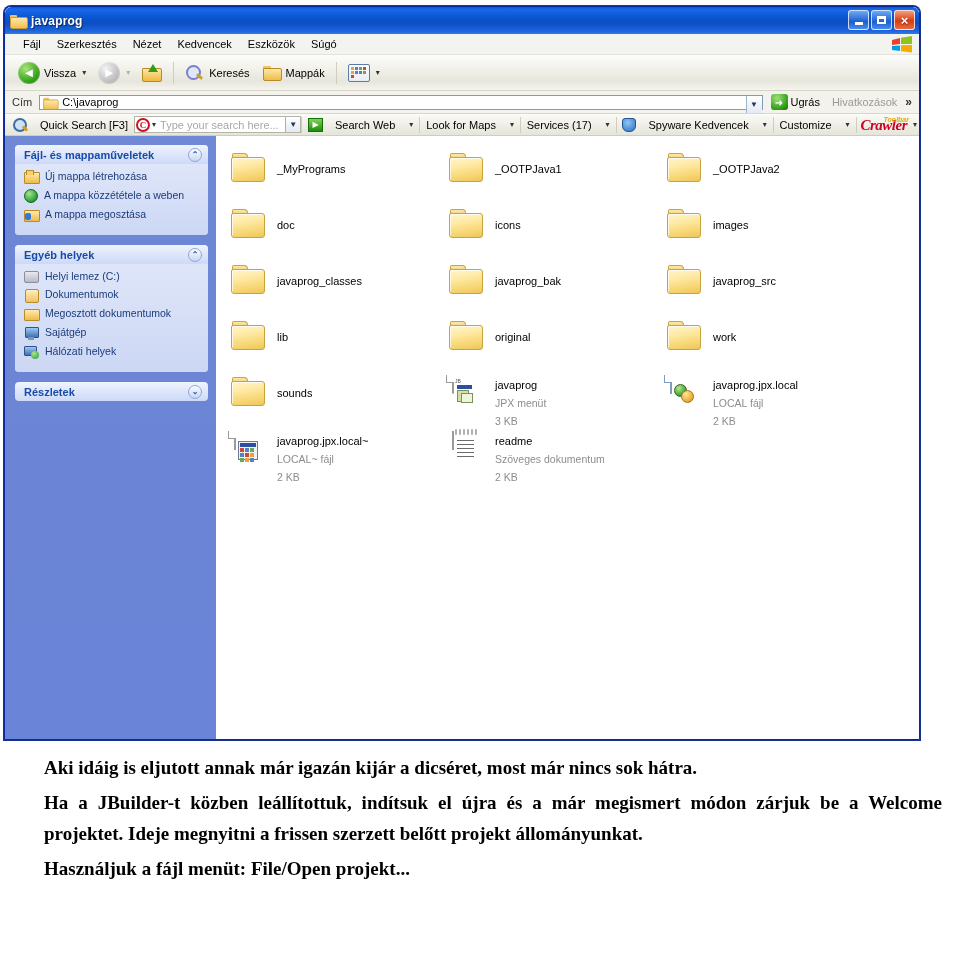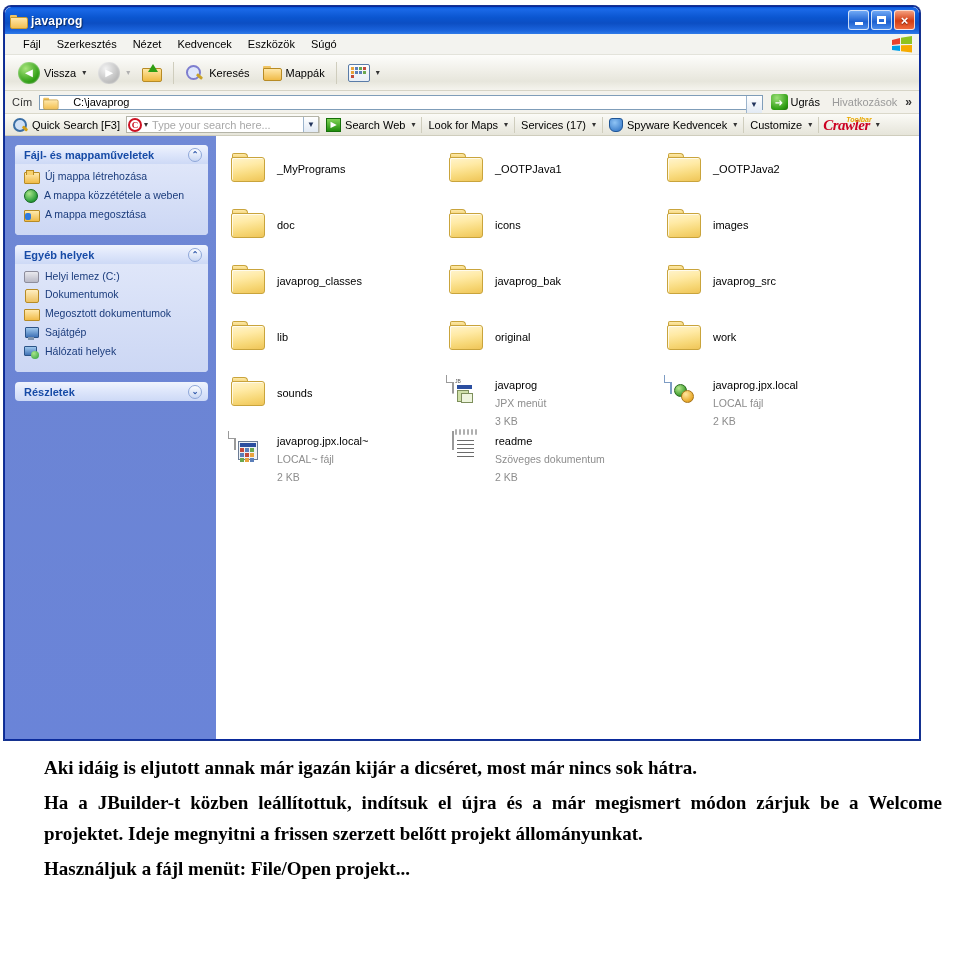--- a/index.html
+++ b/index.html
@@ -122,21 +122,21 @@
 
   
   #addressbar {
     height: 23px; background:#f3f2ec;
     border-bottom:1px solid #dad8ca;
     display:flex; align-items:center; padding:0 4px; gap:4px;
   }
   .addr-label { font-size:11px; color:#333; padding:0 3px; }
   .addr-box {
     flex:1; height:15px; background:#fff; border:1px solid #7f9db9;
-    display:flex; align-items:center; padding:0 2px; gap:15px; position:relative;
+    display:flex; align-items:center; padding:0 2px; gap:4px; position:relative;
   }
   .addr-box .folder-mini { transform:scale(.85); }
   .addr-text { font-size:11px; color:#000; }
   .addr-drop {
     width:16px; height:17px; background:linear-gradient(180deg,#fff,#e2eaf4);
     border-left:1px solid #9cb4cc; position:absolute; right:0; top:0;
     display:flex; align-items:center; justify-content:center; font-size:8px; color:#22345c;
   }
   .go-btn { display:flex; align-items:center; gap:3px; font-size:11px; padding:0 4px; }
   .go-icon { width:17px; height:16px; border-radius:3px;
@@ -145,21 +145,21 @@
   .links-label { font-size:11px; color:#9a9a9a; padding:0 4px; }
   .chev-more { font-size:12px; color:#333; font-weight:bold; padding-right:3px; }
 
   
   #crawlerbar {
     height: 22px;
     background: linear-gradient(180deg,#fbfbf7,#eeede5 60%,#e6e5da);
     border-bottom:1px solid #cfcdbd;
     display:flex; align-items:center; padding:0 2px; gap:0; font-size:11px;
   }
-  .cb-item { display:flex; align-items:center; gap:4px; padding:1px 6px; white-space:nowrap; color:#000; }
+  .cb-item { display:flex; align-items:center; gap:12px; padding:1px 6px; white-space:nowrap; color:#000; }
   .cb-sep { width:1px; height:16px; background:#cfcdbd; }
   .cb-search-ico { width:15px; height:14px; position:relative; }
   .cb-search-ico:before { content:''; position:absolute; left:0; top:0; width:10px; height:10px;
       border:2px solid #3a6ea5; border-radius:50%; background:#cfe0f5; }
   .cb-search-ico:after { content:''; position:absolute; left:9px; top:9px; width:6px; height:3px;
       background:#d4a017; transform:rotate(42deg); border-radius:1px; }
   .cb-input {
     width: 193px; height:17px; background:#fff; border:1px solid #b4b4a8;
     display:flex; align-items:center; padding:0 1px; position:relative;
   }

